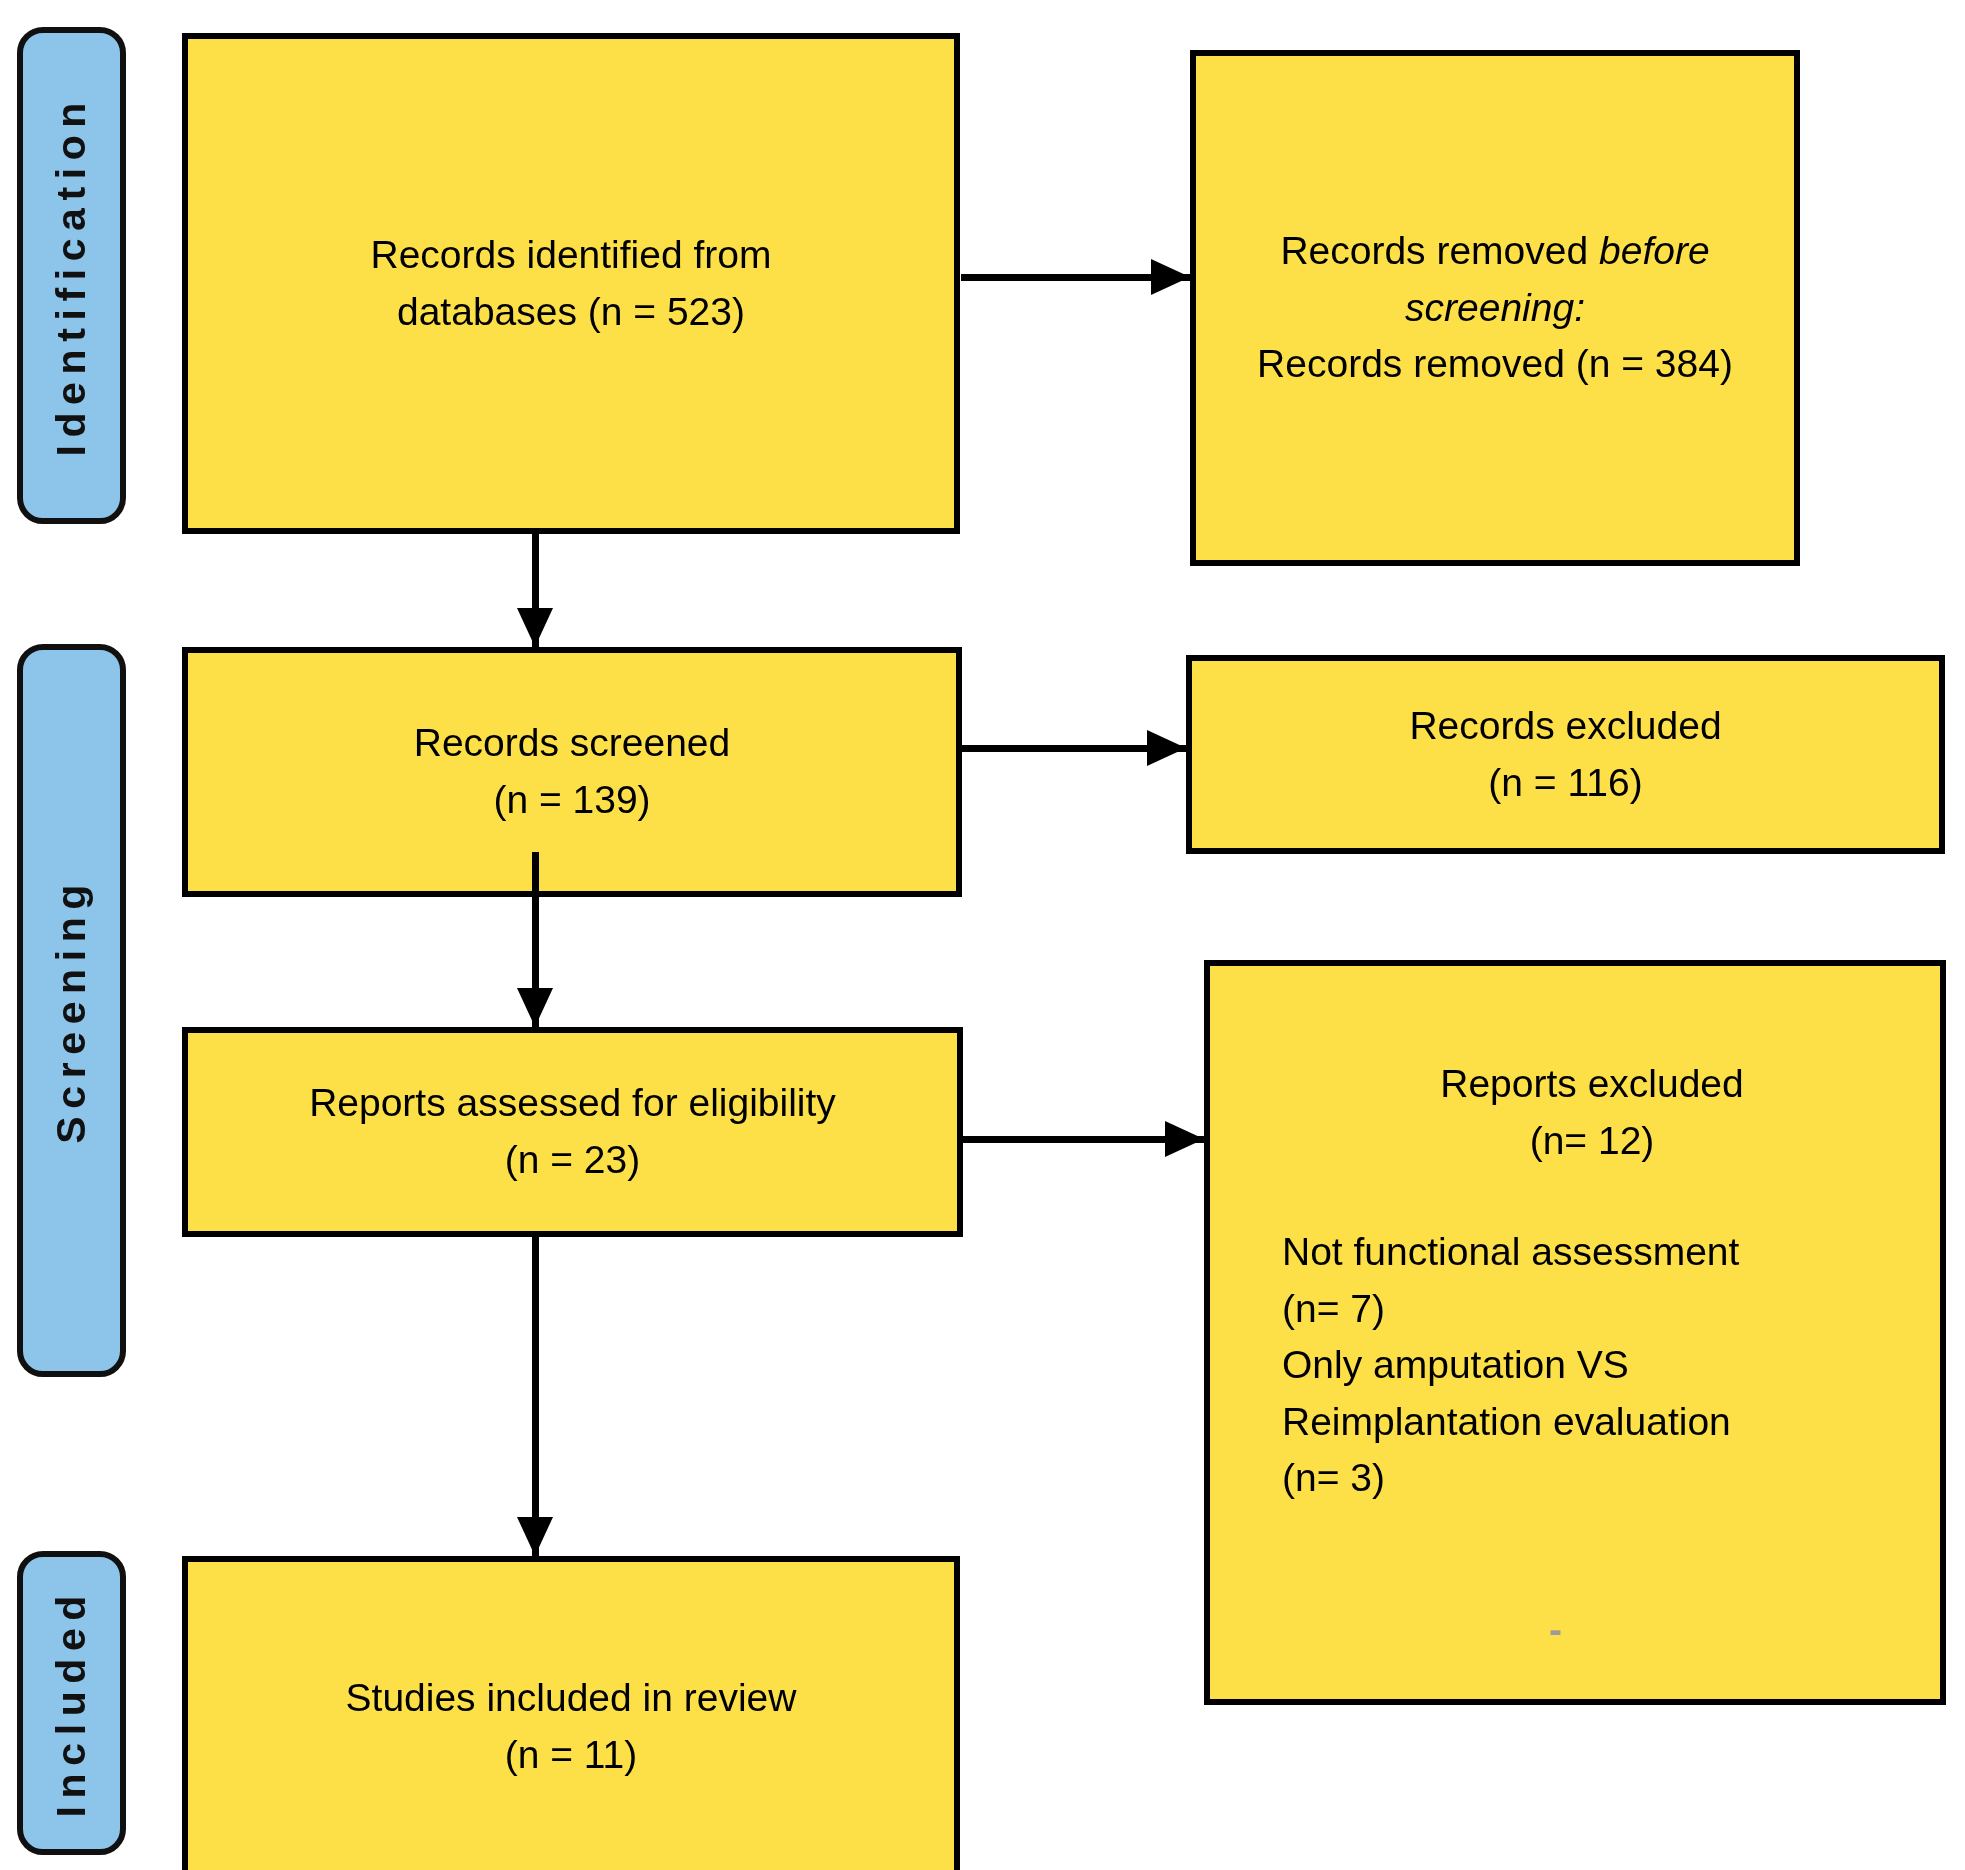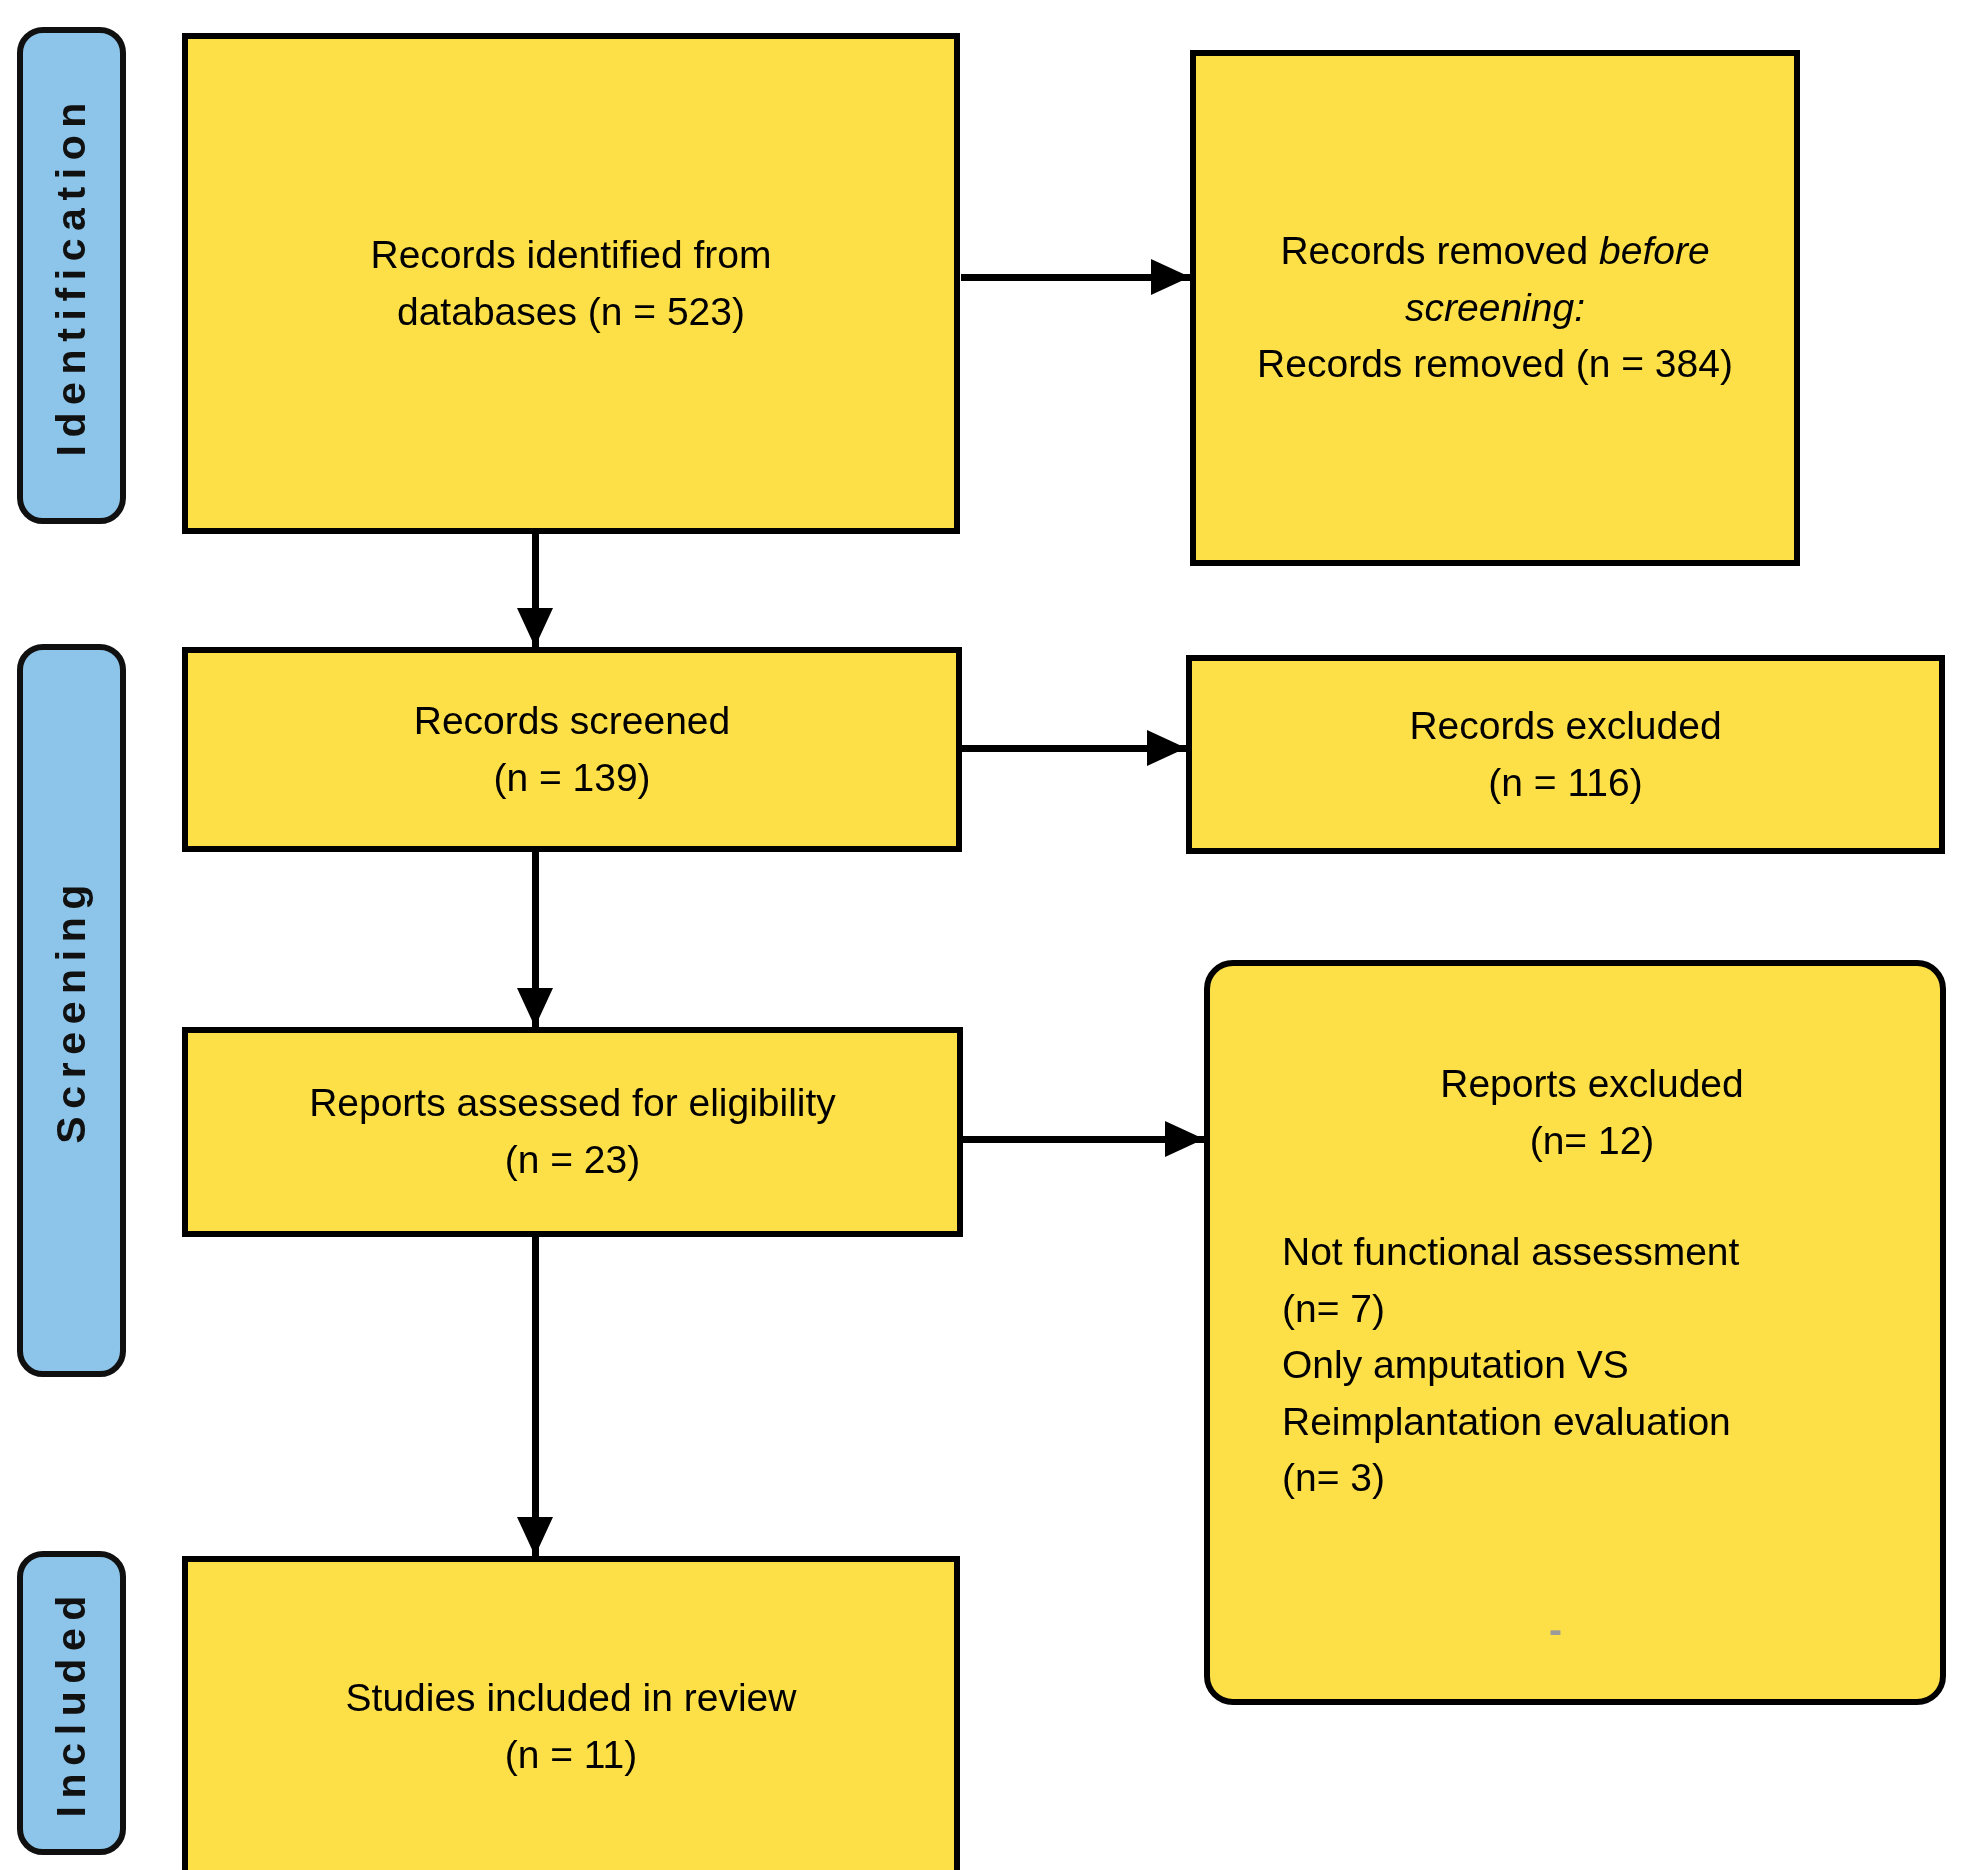--- a/index.html
+++ b/index.html
@@ -108,24 +108,24 @@
 
   em.it { font-style: italic; }
 
   
   #tab-identification { top: 27px;   height: 497px; }
   #tab-screening      { top: 644px;  height: 733px; }
   #tab-included       { top: 1551px; height: 304px; }
 
   #box-identified      { left: 182px;  top: 33px;   width: 778px; height: 501px; }
   #box-removed         { left: 1190px; top: 50px;   width: 610px;  height: 516px; text-align: center; }
-  #box-screened        { left: 182px;  top: 647px;  width: 780px; height: 205px; justify-content: center; }
+  #box-screened        { left: 182px;  top: 647px;  width: 780px; height: 250px; justify-content: center; }
   #box-rec-excluded    { left: 1186px; top: 655px;  width: 759px; height: 199px; }
   #box-assessed        { left: 182px;  top: 1027px; width: 781px; height: 210px; }
-  #box-rep-excluded    { left: 1204px; top: 960px; width: 742px;  height: 745px; border-radius: 29px; }
+  #box-rep-excluded    { left: 1204px; top: 960px; width: 742px;  height: 745px; }
   #box-included        { left: 182px;  top: 1556px; width: 778px; height: 341px; }
 
   #arrow-v1 { left: 532px; top: 534px;  height: 113px; }
   #arrow-v2 { left: 532px; top: 852px; height: 175px; }
   #arrow-v3 { left: 532px; top: 1236px; height: 320px; }
   #arrow-h1 { left: 961px; top: 274px;  width: 229px; }
   #arrow-h2 { left: 962px; top: 745px;  width: 224px; }
   #arrow-h3 { left: 963px; top: 1136px; width: 241px; }
 </style>
 </head>

